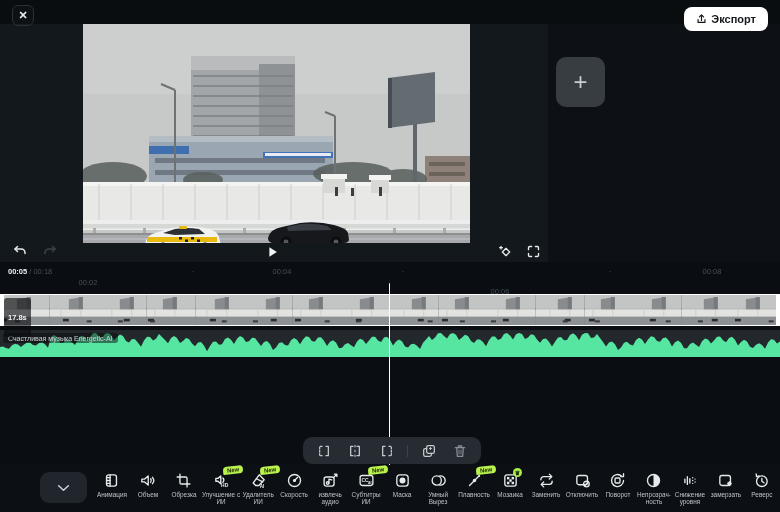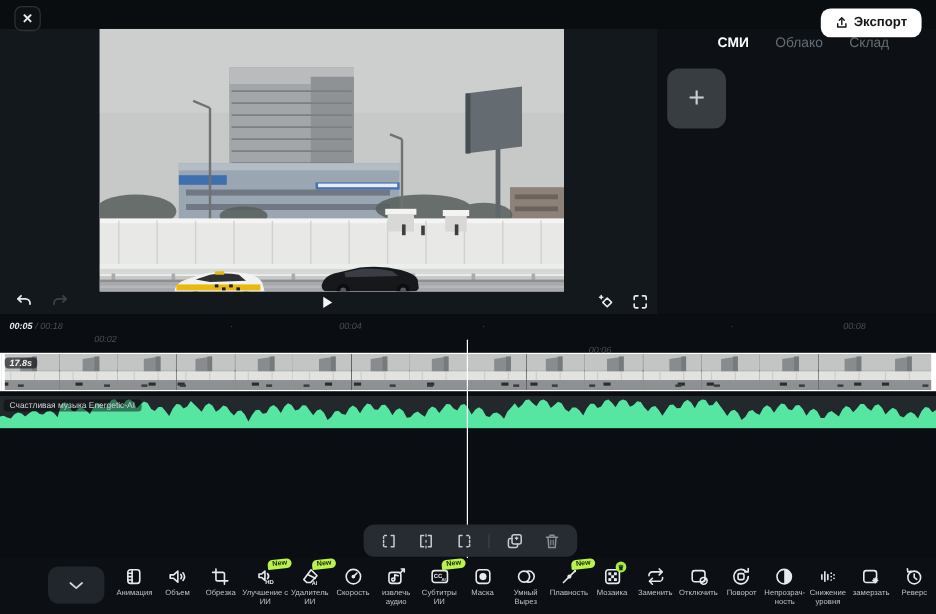--- a/index.html
+++ b/index.html
@@ -27,31 +27,31 @@
   .media-panel{position:absolute;left:548px;top:24px;width:232px;height:238px;background:#0d1115;}
   .tabs{position:absolute;left:50px;top:6px;display:flex;gap:22px;font-size:11.5px;}
   .tab{color:#656d74;cursor:pointer;}
   .tab.active{color:#ffffff;font-weight:bold;}
   .add-tile{position:absolute;left:8px;top:33px;width:49px;height:50px;background:#383d42;
      border-radius:10px;display:flex;align-items:center;justify-content:center;cursor:pointer;}
   .add-tile span{font-size:24px;font-weight:300;color:#c9ced3;line-height:0;}
 
   
   .timeline{position:absolute;left:0;top:262px;width:780px;height:250px;background:#0a0d11;}
-  .ruler{position:absolute;left:0;top:0;width:780px;height:20px;font-size:7.5px;color:#474f57;cursor:pointer;font-style:italic;}
+  .ruler{position:absolute;left:0;top:0;width:780px;height:20px;font-size:7.5px;color:#474f57;cursor:pointer;}
   .cur-time{position:absolute;left:8px;top:5px;}
   .cur-time b{color:#eceff1;font-weight:bold;}
   .rmark{position:absolute;top:5px;transform:translateX(-50%);}
 
   .video-clip{position:absolute;left:0;top:32px;width:780px;height:32px;box-sizing:border-box;
      border:1.5px solid #ffffff;background:#20252a;cursor:pointer;}
   .thumbs{display:flex;width:100%;height:100%;overflow:hidden;}
   .clip-handle{position:absolute;top:0;width:3.5px;height:100%;background:#ffffff;z-index:3;}
   .dur-badge{position:absolute;left:3px;top:3px;background:rgba(10,12,14,0.62);color:#f2f4f5;
-     font-size:7.5px;font-weight:bold;padding:0 4px;border-radius:3px;z-index:4;font-style:italic;}
+     font-size:7.5px;font-weight:bold;padding:15px 4px;border-radius:3px;z-index:4;}
 
   .audio-clip{position:absolute;left:0;top:68px;width:780px;height:27px;background:#23282c;
      overflow:hidden;cursor:pointer;}
   .audio-label{position:absolute;left:3px;top:3px;background:rgba(8,10,12,0.5);color:#cdd3d7;
      font-size:7px;padding:1.5px 5px;border-radius:3px;z-index:2;white-space:nowrap;}
 
   .playhead{position:absolute;left:388.5px;top:21px;width:1.6px;height:187px;background:#ffffff;
      z-index:5;border-radius:1px;cursor:ew-resize;}
 
   .clip-toolbar{position:absolute;left:303px;top:175px;width:178px;height:27px;background:#262c32;
@@ -250,34 +250,29 @@
           <path d="M4 9V6a2 2 0 0 1 2-2h3"></path>
             <path d="M15 4h3a2 2 0 0 1 2 2v3"></path>
           <path d="M20 15v3a2 2 0 0 1-2 2h-3"></path>
             <path d="M9 20H6a2 2 0 0 1-2-2v-3"></path>
         </svg>
       </div>
     </div>
   </div>
 
   <div class="media-panel">
-    <div class="tabs">
-      <span class="tab active">СМИ</span>
-      <span class="tab">Облако</span>
-      <span class="tab">Склад</span>
-    </div>
     <div class="add-tile">
       <span>+</span>
     </div>
   </div>
 
   <div class="timeline">
     <div class="ruler">
       <span class="cur-time"><b>00:05</b><span style="color:#495159;"> / </span><span style="color:#495159;">00:18</span></span>
-      <span id="ruler-marks"><span class="rmark" style="left: 88px; margin-top: 11px;">00:02</span><span class="rmark" style="left: 193px;">·</span><span class="rmark" style="left: 292px;">00:04</span><span class="rmark" style="left: 403px;">·</span><span class="rmark" style="left: 500px; margin-top: 20px;">00:06</span><span class="rmark" style="left: 610px;">·</span><span class="rmark" style="left: 712px;">00:08</span></span>
+      <span id="ruler-marks"><span class="rmark" style="left: 88px; margin-top: 11px;">00:02</span><span class="rmark" style="left: 193px;">·</span><span class="rmark" style="left: 282px;">00:04</span><span class="rmark" style="left: 403px;">·</span><span class="rmark" style="left: 500px; margin-top: 20px;">00:06</span><span class="rmark" style="left: 610px;">·</span><span class="rmark" style="left: 712px;">00:08</span></span>
     </div>
 
     <div class="video-clip">
       <div class="thumbs" id="thumbs">
           <div style="flex: 1 1 0%; height: 100%;">
             <svg width="100%" height="100%" viewBox="0 0 49 29" preserveAspectRatio="none">
               <rect width="49" height="29" fill="#b7b9b8"></rect>
               <rect width="49" height="13" fill="#c3c5c4"></rect>
               <polygon points="16,4 30,2 30,16 16,16" fill="#898c8e"></polygon>
               <rect x="26" y="2" width="4" height="14" fill="#777a7c"></rect>

